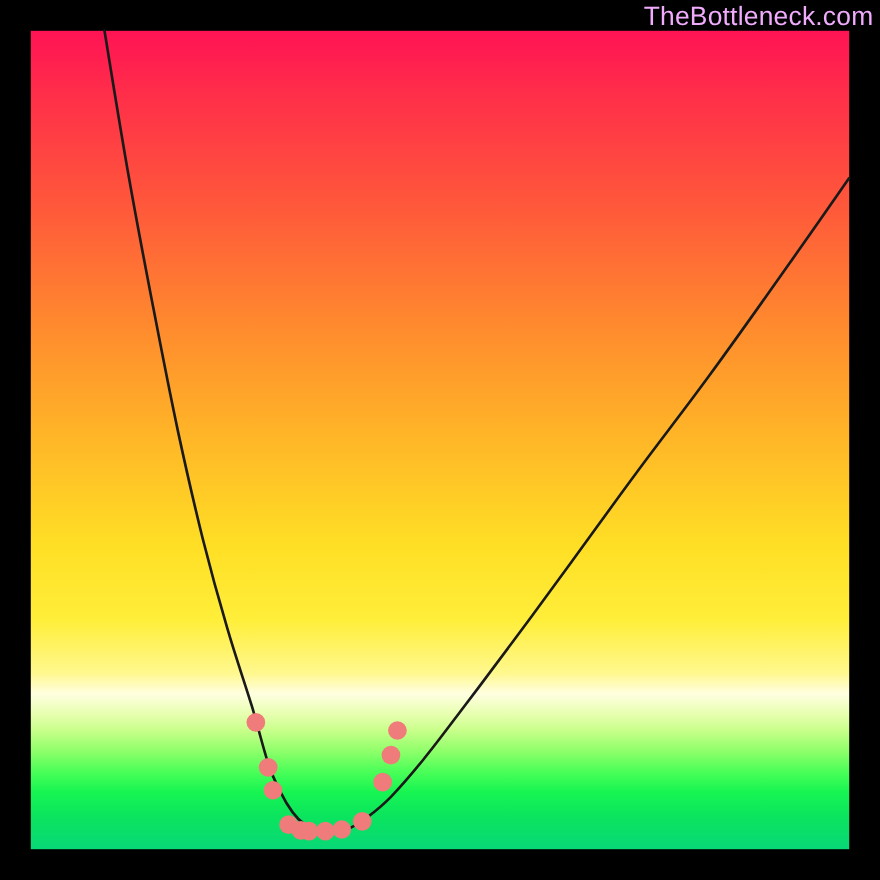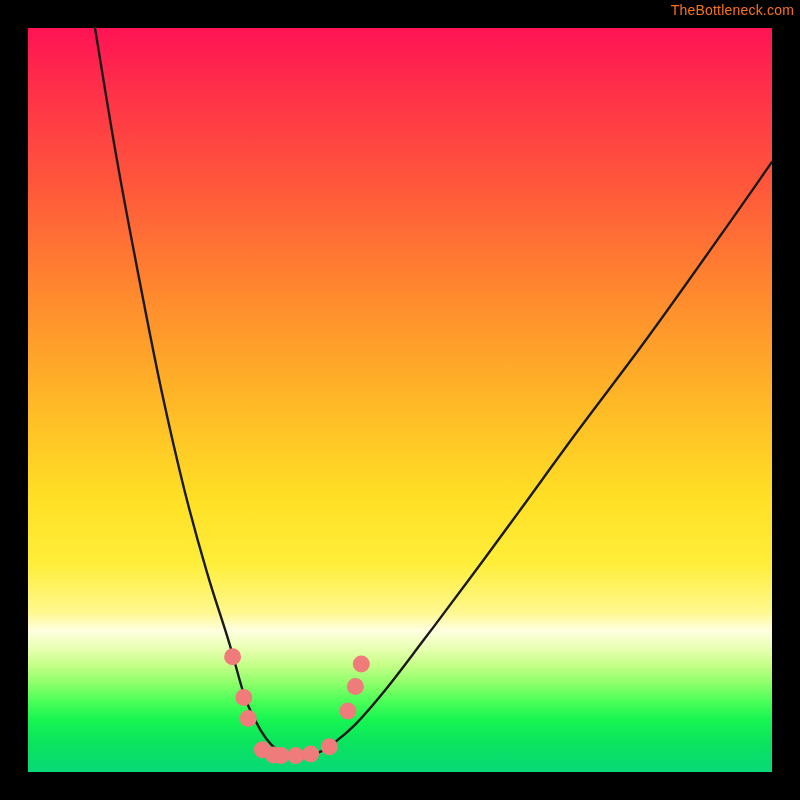--- a/index.html
+++ b/index.html
@@ -49,22 +49,22 @@
     left: 0;
     top: 0;
     width: 744px;
     height: 744px;
     overflow: visible;
   }
   .watermark {
     position: absolute;
     top: 2px;
     right: 6px;
-    color: #f97316;
-    font-size: 14px;
+    color: #f0abfc;
+    font-size: 24px;
     letter-spacing: 0.2px;
     user-select: none;
   }
 </style>
 </head>
 <body>
 
 <div class="frame">
 
   <div class="plot-area">

